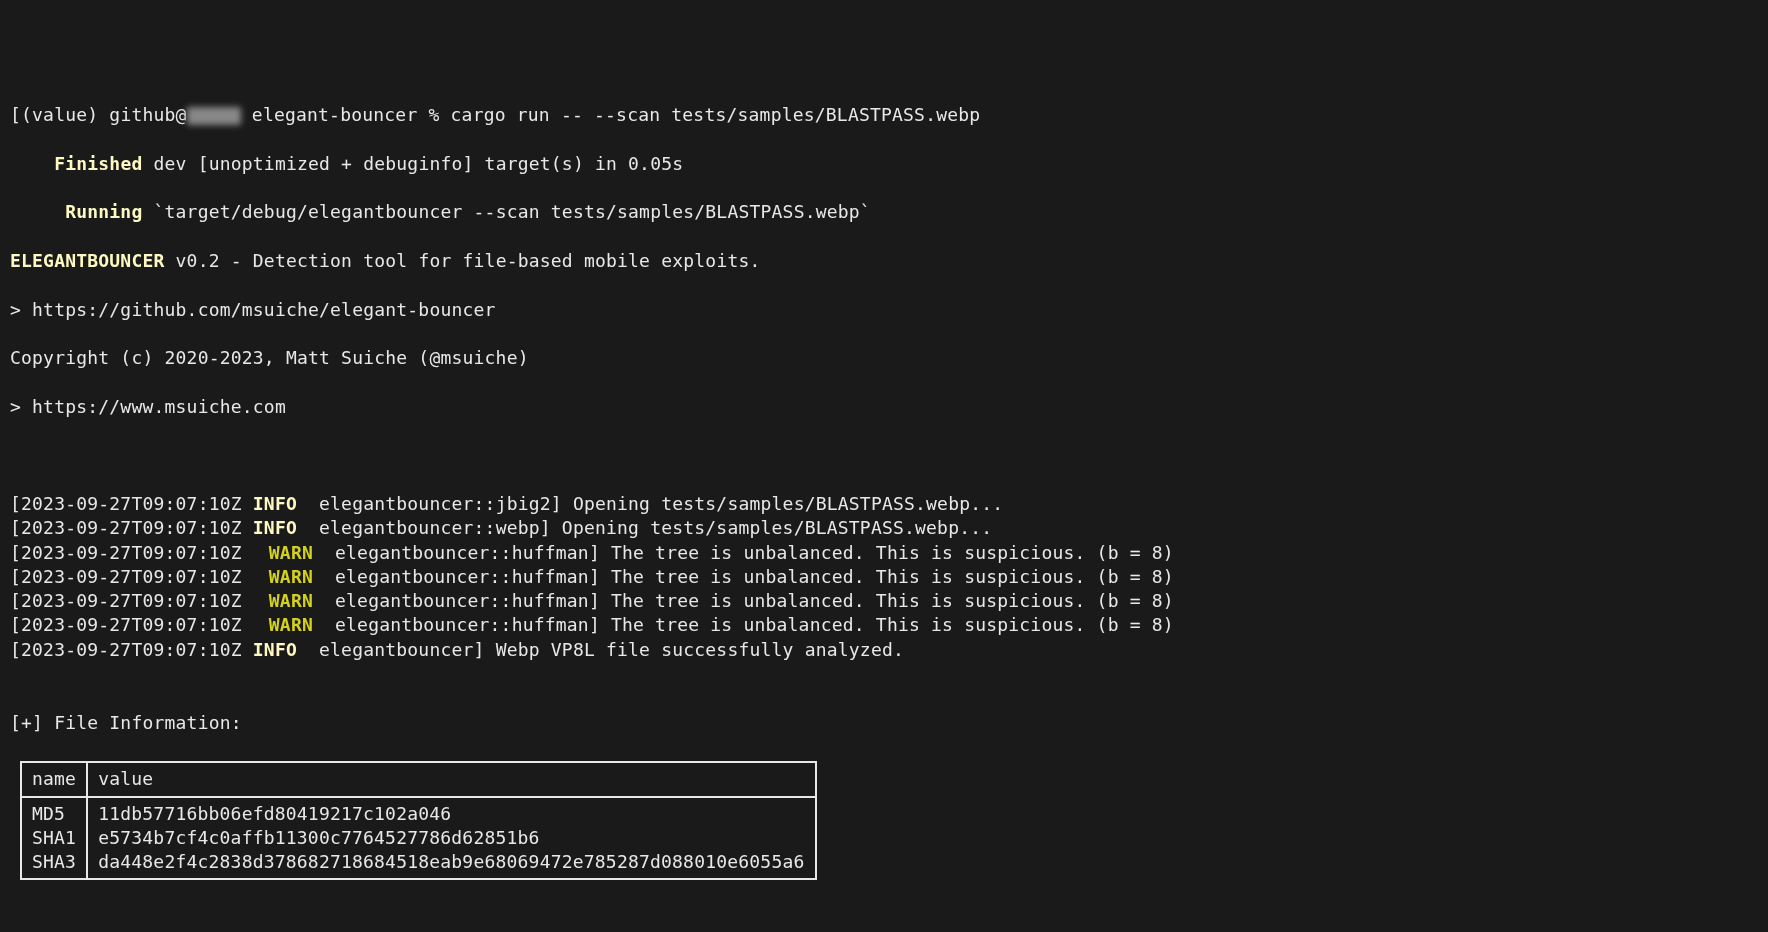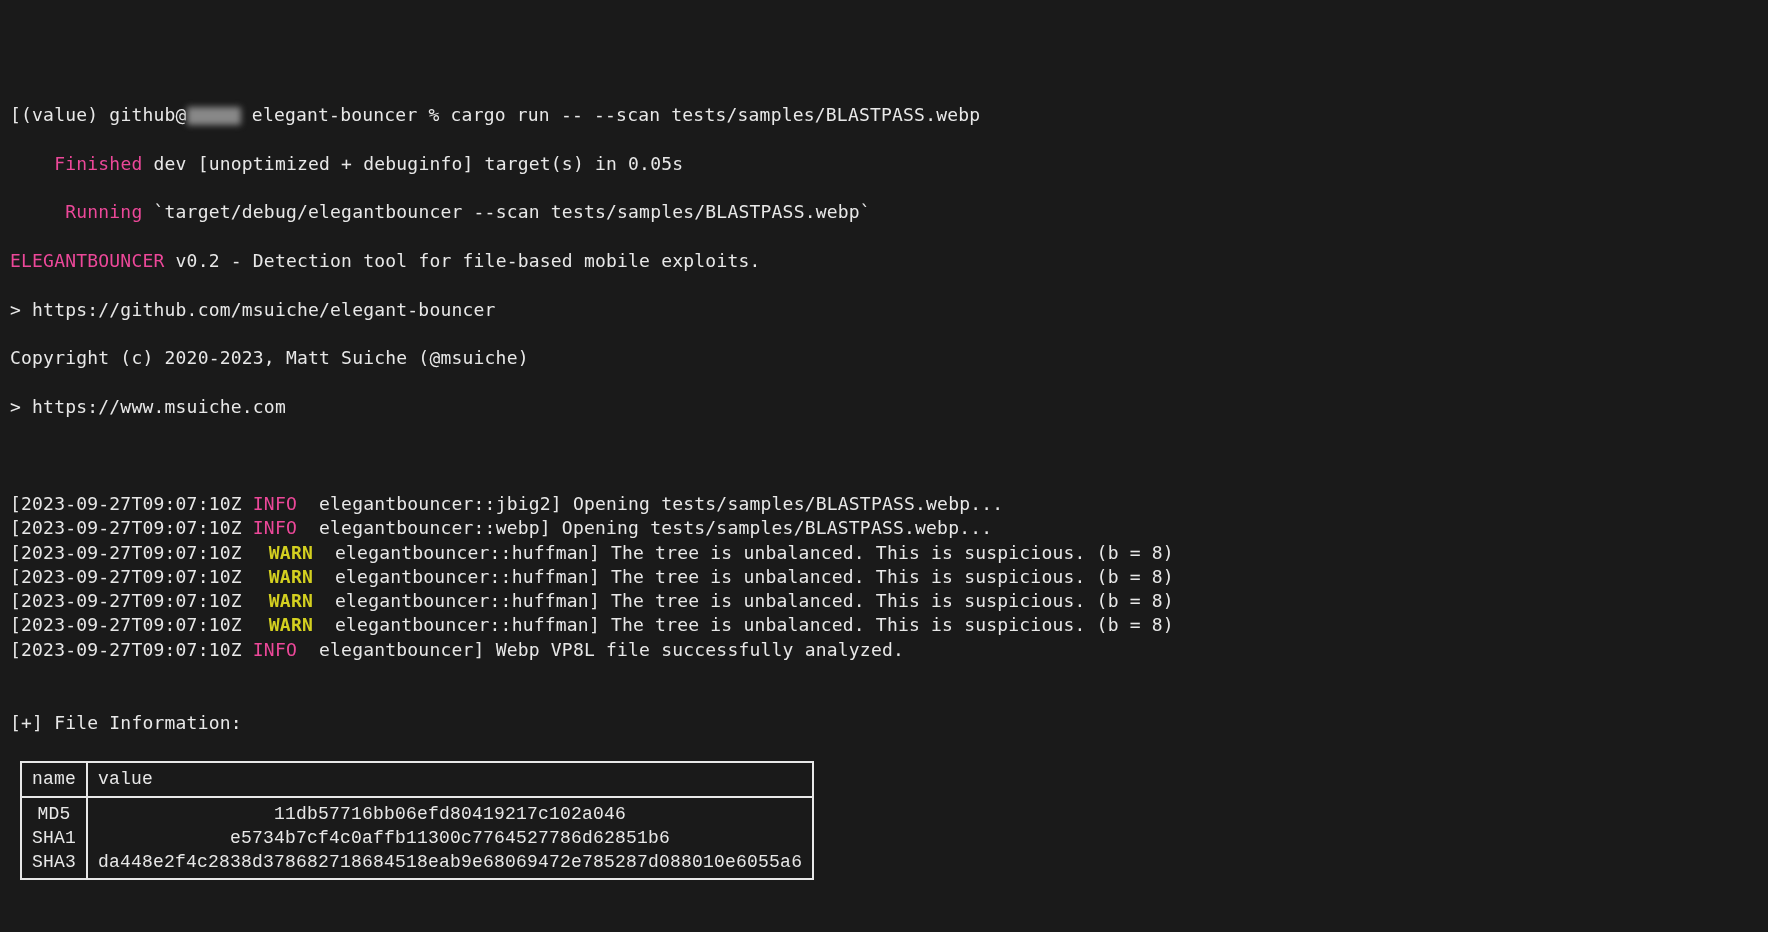--- a/index.html
+++ b/index.html
@@ -6,46 +6,45 @@
     body {
       background: #1a1a1a;
       color: #e8e8e8;
       font-family: 'SF Mono', 'Monaco', 'Menlo', 'Consolas', monospace;
       font-size: 18px;
       line-height: 1.35;
       padding: 6px 10px;
       white-space: pre;
       letter-spacing: 0.2px;
     }
-    .green { color: #ec4899; font-weight: 400; }
+    .green { color: #fef9c3; font-weight: 700; }
     .yellow { color: #d4d020; font-weight: 600; padding-left: 16px; }
     .line { display: block; }
     .blur {
       display: inline-block;
       background: #888;
       color: transparent;
       filter: blur(3px);
       border-radius: 2px;
       vertical-align: middle;
       height: 1em;
       width: 5ch;
     }
     table {
       border-collapse: collapse;
       margin: 2px 0 2px 10px;
-      font-family: Liberation Mono, monospace;
     }
     th, td {
       border: 2px solid #e8e8e8;
       padding: 4px 10px;
       text-align: left;
       font-weight: normal;
       vertical-align: top;
     }
-    tr.databody td { border-top: 2px solid #e8e8e8; border-bottom: 2px solid #e8e8e8; text-align: center; }
+    tr.databody td { border-top: 2px solid #e8e8e8; border-bottom: 2px solid #e8e8e8; }
     .section { margin-top: 1.35em; }
   </style>
 </head>
 <body>
 
 
 
 <span class="line">[<span>(value)</span> <span>github</span><span>@</span><span class="blur">xxxxx</span> <span>elegant-bouncer</span> <span>%</span> <span>cargo run -- --scan tests/samples/BLASTPASS.webp</span></span>
 <span class="line">    <span class="green">Finished</span><span> dev [unoptimized + debuginfo] target(s) in 0.05s</span></span>
 <span class="line">     <span class="green">Running</span><span> `target/debug/elegantbouncer --scan tests/samples/BLASTPASS.webp`</span></span>

